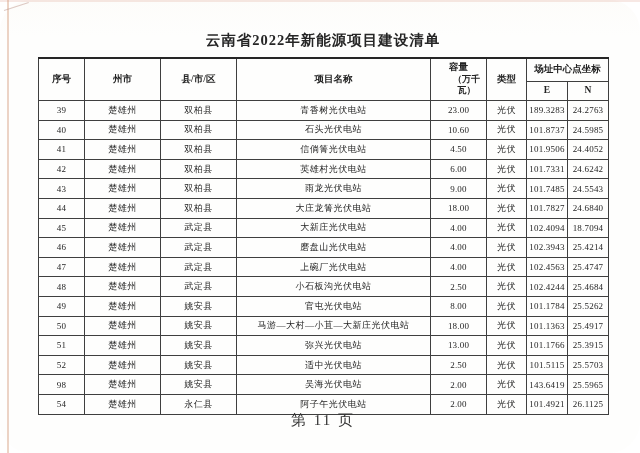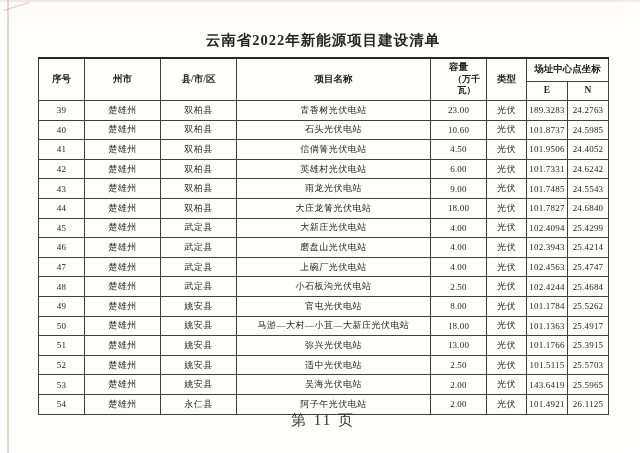--- a/index.html
+++ b/index.html
@@ -176,21 +176,21 @@
           <td class="num">24.6840</td>
         </tr>
         <tr>
           <td class="num">45</td>
           <td>楚雄州</td>
           <td>武定县</td>
           <td>大新庄光伏电站</td>
           <td class="num">4.00</td>
           <td>光伏</td>
           <td class="num">102.4094</td>
-          <td class="num">25.4299</td>
+          <td class="num">18.7094</td>
         </tr>
         <tr>
           <td class="num">46</td>
           <td>楚雄州</td>
           <td>武定县</td>
           <td>磨盘山光伏电站</td>
           <td class="num">4.00</td>
           <td>光伏</td>
           <td class="num">102.3943</td>
           <td class="num">25.4214</td>
@@ -249,21 +249,21 @@
           <td class="num">52</td>
           <td>楚雄州</td>
           <td>姚安县</td>
           <td>适中光伏电站</td>
           <td class="num">2.50</td>
           <td>光伏</td>
           <td class="num">101.5115</td>
           <td class="num">25.5703</td>
         </tr>
         <tr>
-          <td class="num">53</td>
+          <td class="num">98</td>
           <td>楚雄州</td>
           <td>姚安县</td>
           <td>吴海光伏电站</td>
           <td class="num">2.00</td>
           <td>光伏</td>
           <td class="num">143.6419</td>
           <td class="num">25.5965</td>
         </tr>
         <tr>
           <td class="num">54</td>

